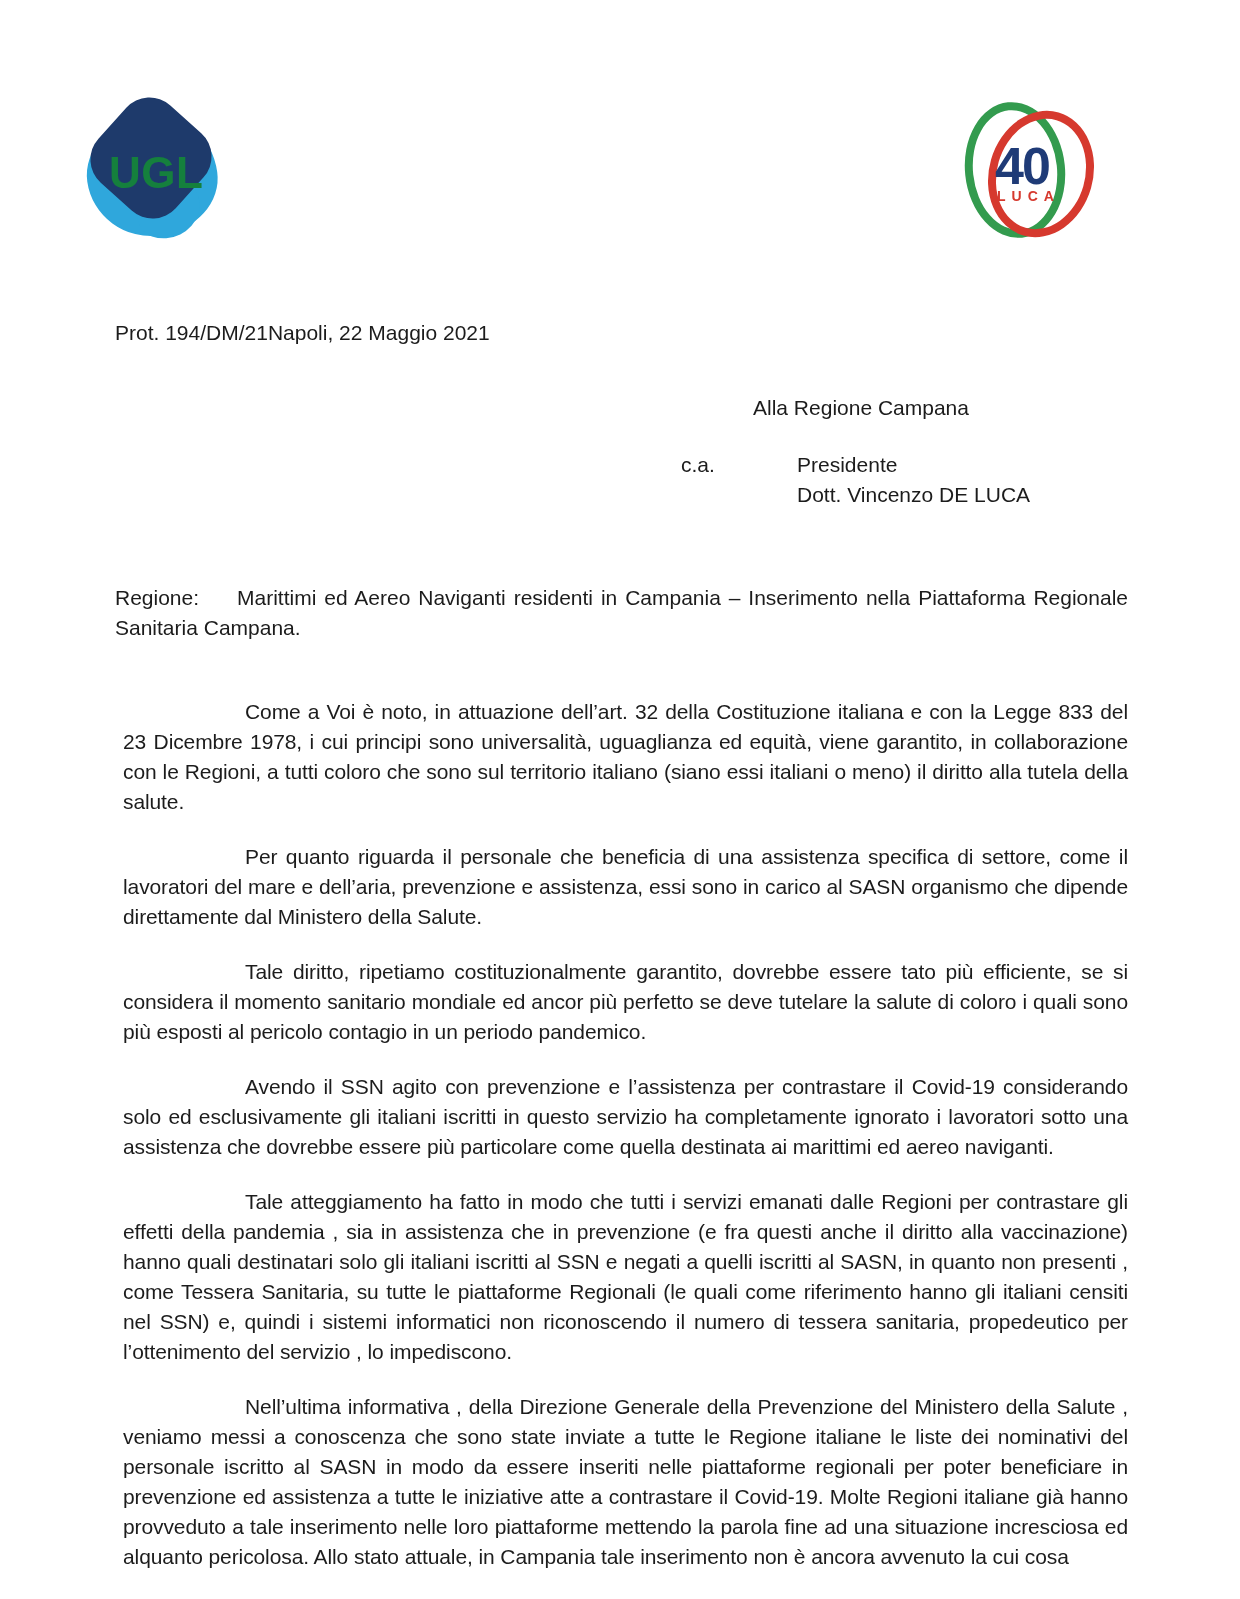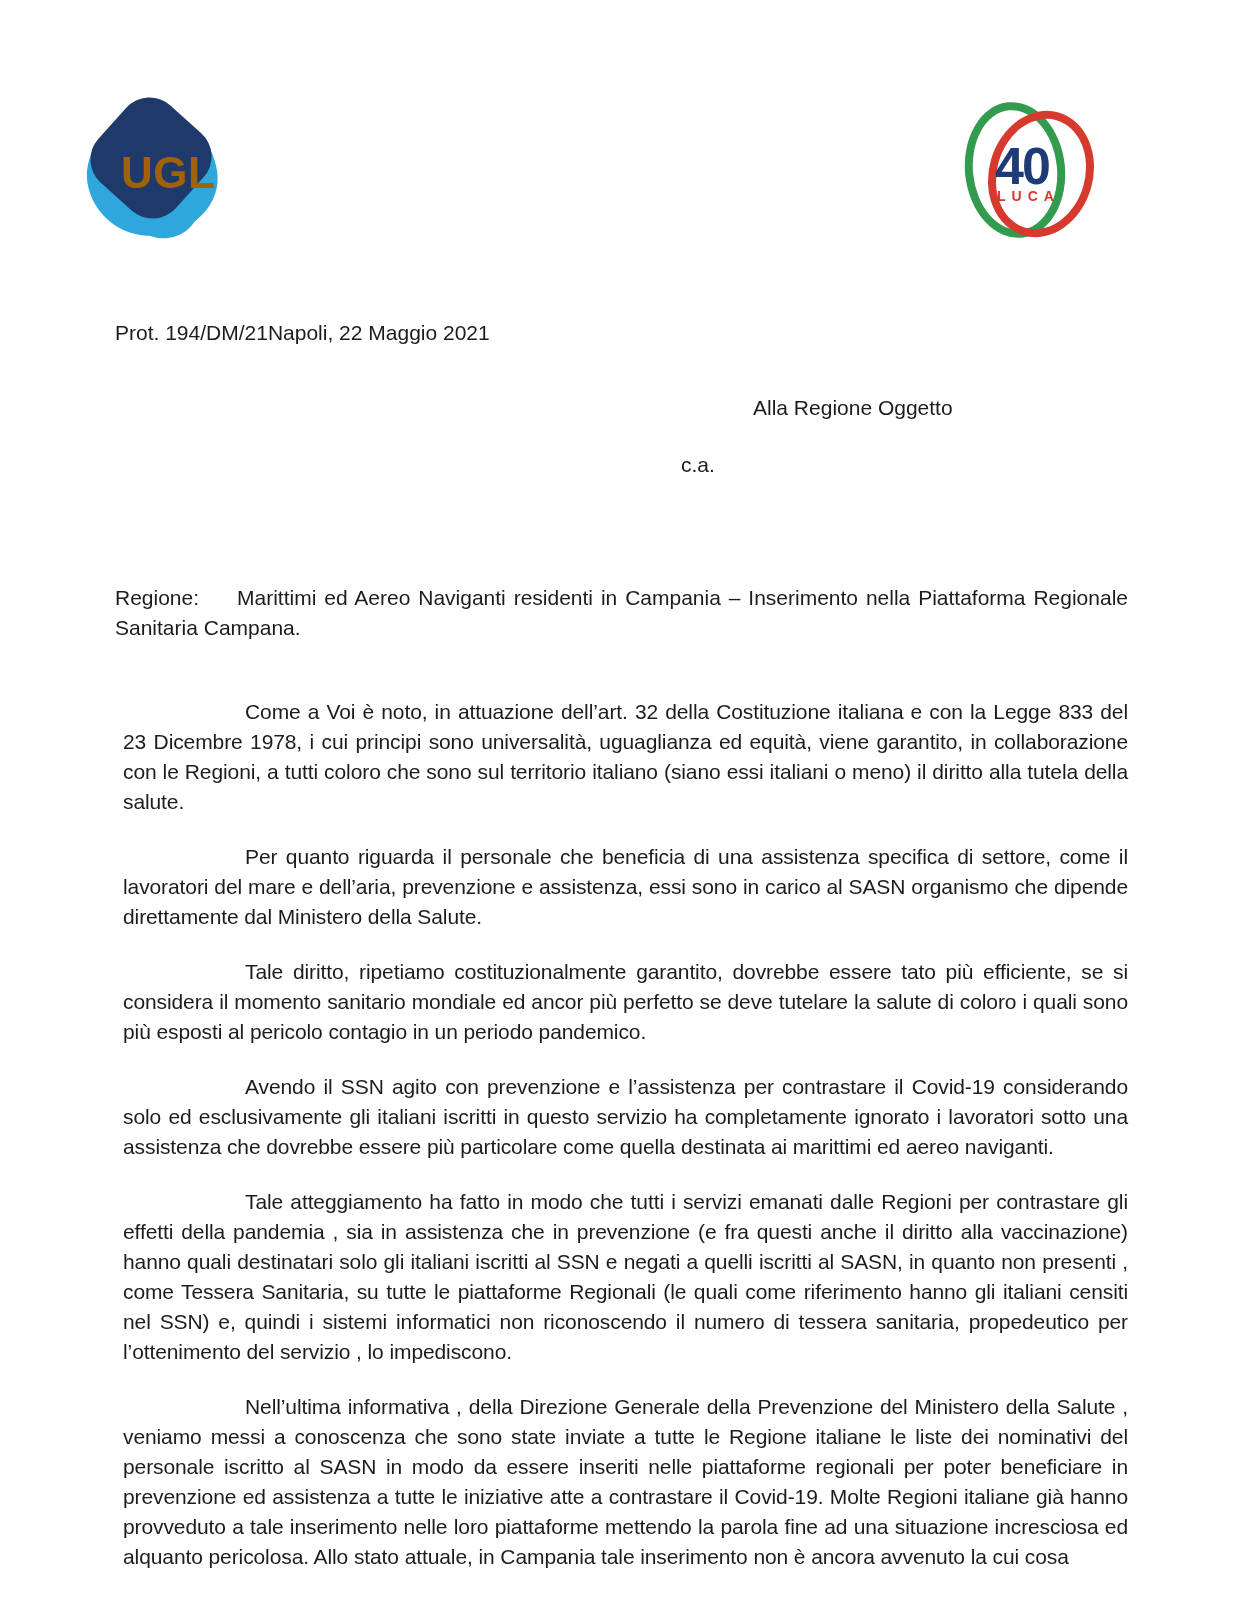--- a/index.html
+++ b/index.html
@@ -37,22 +37,22 @@
     border-radius: 45% 55% 60% 40% / 50% 45% 55% 50%;
     transform: rotate(18deg);
   }
   .ugl-blob-navy {
     position: absolute; left: 14px; top: -2px; width: 104px; height: 104px;
     background: var(--ugl-navy);
     border-radius: 30%;
     transform: rotate(42deg);
   }
   .ugl-wordmark {
-    position: absolute; left: 36px; top: 40px;
-    font-size: 44px; font-weight: bold; color: #a16207; letter-spacing: 0.5px;
+    position: absolute; left: 24px; top: 40px;
+    font-size: 44px; font-weight: bold; color: #15803d; letter-spacing: 0.5px;
   }
 
   
   .anniv-logo { position: absolute; left: 963px; top: 100px; width: 142px; height: 148px; }
   .anniv-ring { position: absolute; border-radius: 50%; background: transparent; }
   .anniv-ring.green {
     left: 2px; top: 2px; width: 100px; height: 136px;
     border: 8px solid var(--anniversary-green);
     transform: rotate(-6deg);
   }
@@ -119,23 +119,27 @@
     <div class="anniv-ring red"></div>
     <span class="anniv-number">40</span>
     <span class="anniv-caption">LUCA</span>
   </div>
 
   <div class="meta-row">
     <span>Prot. 194/DM/21</span>
     <span>Napoli, 22 Maggio 2021</span>
   </div>
 
-  <div class="recipient-to">Alla Regione Oggetto</div>
+  <div class="recipient-to">Alla Regione Campana</div>
   <div class="ca-row">
     <span class="ca-label">c.a.</span>
+    <span class="attention">
+      <div>Presidente</div>
+      <div>Dott. Vincenzo DE LUCA</div>
+    </span>
   </div>
 
   <p class="subject"><span class="subject-label">Regione:</span><span>Marittimi ed Aereo Naviganti residenti in Campania – Inserimento nella Piattaforma Regionale Sanitaria Campana.</span></p>
 
   <div class="body-text">
     <p>Come a Voi è noto, in attuazione dell’art. 32 della Costituzione italiana e con la Legge 833 del 23 Dicembre 1978, i cui principi sono universalità, uguaglianza ed equità, viene garantito, in collaborazione con le Regioni, a tutti coloro che sono sul territorio italiano (siano essi italiani o meno) il diritto alla tutela della salute.</p>
     <p>Per quanto riguarda il personale che beneficia di una assistenza specifica di settore, come il lavoratori del mare e dell’aria, prevenzione e assistenza, essi sono in carico al SASN organismo che dipende direttamente dal Ministero della Salute.</p>
     <p>Tale diritto, ripetiamo costituzionalmente garantito, dovrebbe essere tato più efficiente, se si considera il momento sanitario mondiale ed ancor più perfetto se deve tutelare la salute di coloro i quali sono più esposti al pericolo contagio in un periodo pandemico.</p>
     <p>Avendo il SSN agito con prevenzione e l’assistenza per contrastare il Covid-19 considerando solo ed esclusivamente gli italiani iscritti in questo servizio ha completamente ignorato i lavoratori sotto una assistenza che dovrebbe essere più particolare come quella destinata ai marittimi ed aereo naviganti.</p>
     <p>Tale atteggiamento ha fatto in modo che tutti i servizi emanati dalle Regioni per contrastare gli effetti della pandemia , sia in assistenza che in prevenzione (e fra questi anche il diritto alla vaccinazione) hanno quali destinatari solo gli italiani iscritti al SSN e negati a quelli iscritti al SASN, in quanto non presenti , come Tessera Sanitaria, su tutte le piattaforme Regionali (le quali come riferimento hanno gli italiani censiti nel SSN) e, quindi i sistemi informatici non riconoscendo il numero di tessera sanitaria, propedeutico per l’ottenimento del servizio , lo impediscono.</p>

